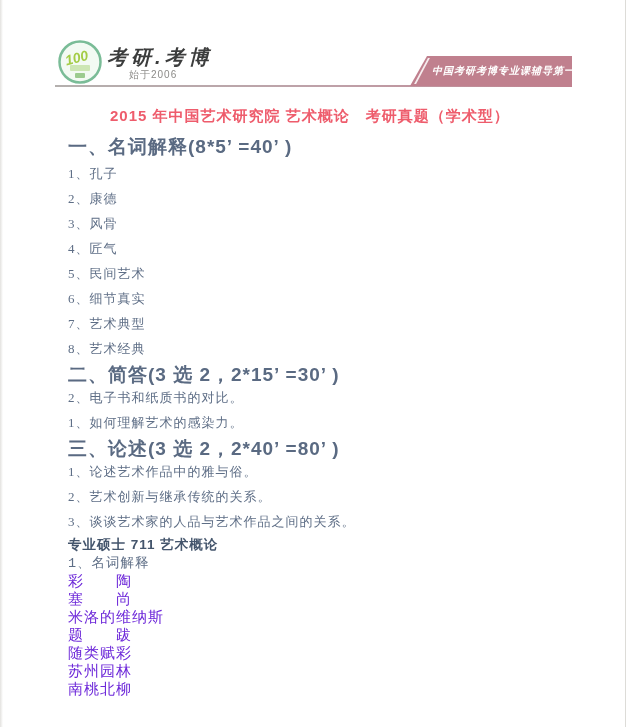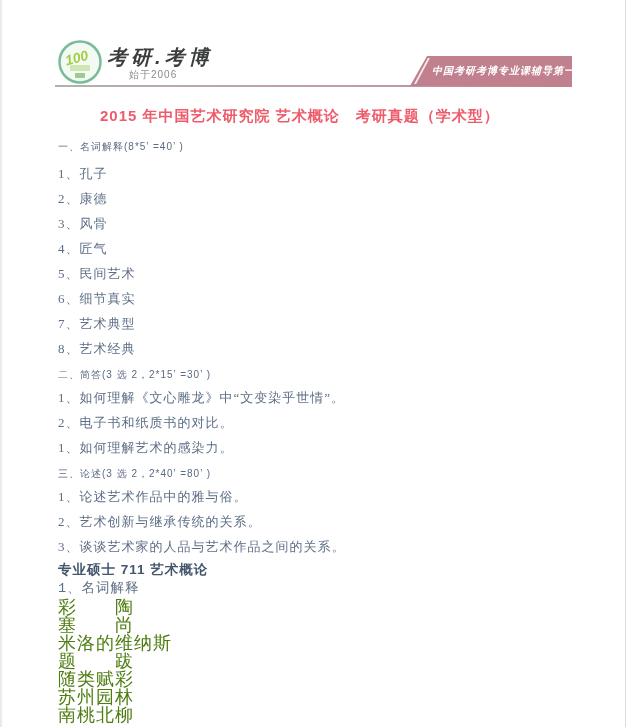--- a/index.html
+++ b/index.html
@@ -48,31 +48,31 @@
   }
   .banner-text {
     position: absolute; left: 22px; top: 0; right: 4px;
     line-height: 30px; text-align: center;
     font-size: 10px; font-style: italic; font-weight: bold;
     color: #ffffff; letter-spacing: 1px;
     white-space: nowrap;
   }
 
   
-  .content { position: absolute; left: 58px; top: 103px; width: 525px; }
+  .content { position: absolute; left: 68px; top: 103px; width: 525px; }
   .exam-title {
     height: 32px; line-height: 26px;
     margin-left: 42px;
     font-size: 15px; font-weight: bold;
     color: #ee5c6c; letter-spacing: 1px;
     white-space: nowrap;
   }
   .sec-heading {
     height: 28px; line-height: 24px;
-    font-size: 10px; font-weight: normal;
+    font-size: 19px; font-weight: bold;
     color: #5a6a82; letter-spacing: 1px;
     white-space: nowrap;
   }
   .sec-heading.tight { height: 24px; }
   .exam-item {
     height: 25px; line-height: 22px;
     font-family: "Liberation Serif", serif;
     font-size: 13px; color: #5e6e86; letter-spacing: 1px;
     white-space: nowrap;
   }
@@ -82,22 +82,22 @@
     font-size: 13.5px; font-weight: bold;
     color: #44556c; letter-spacing: 1px;
   }
   .prof-sub {
     height: 19px; line-height: 18px;
     font-family: Liberation Mono, monospace;
     font-size: 13.5px; color: #5e6e86; letter-spacing: 1px;
   }
   .term-item {
     height: 18px; line-height: 17px;
-    font-family: Liberation Sans, sans-serif;
-    font-size: 18px; color: #4d7c0f; letter-spacing: 1px;
+    font-family: Liberation Mono, monospace;
+    font-size: 15px; color: #6d28d9; letter-spacing: 1px;
     white-space: pre;
   }
 </style>
 </head>
 <body>
 
 <div class="page">
   <div class="edge-left"></div>
   <div class="edge-right"></div>
 
@@ -125,21 +125,20 @@
       <div class="exam-item">3、风骨</div>
       <div class="exam-item">4、匠气</div>
       <div class="exam-item">5、民间艺术</div>
       <div class="exam-item">6、细节真实</div>
       <div class="exam-item">7、艺术典型</div>
       <div class="exam-item">8、艺术经典</div>
     </div>
 
     <div>
       <div class="sec-heading tight">二、简答(3 选 2，2*15’ =30’ )</div>
-      <div class="exam-item">1、如何理解《文心雕龙》中“文变染乎世情”。</div>
       <div class="exam-item">2、电子书和纸质书的对比。</div>
       <div class="exam-item">1、如何理解艺术的感染力。</div>
     </div>
 
     <div>
       <div class="sec-heading tight">三、论述(3 选 2，2*40’ =80’ )</div>
       <div class="exam-item">1、论述艺术作品中的雅与俗。</div>
       <div class="exam-item">2、艺术创新与继承传统的关系。</div>
       <div class="exam-item">3、谈谈艺术家的人品与艺术作品之间的关系。</div>
     </div>

